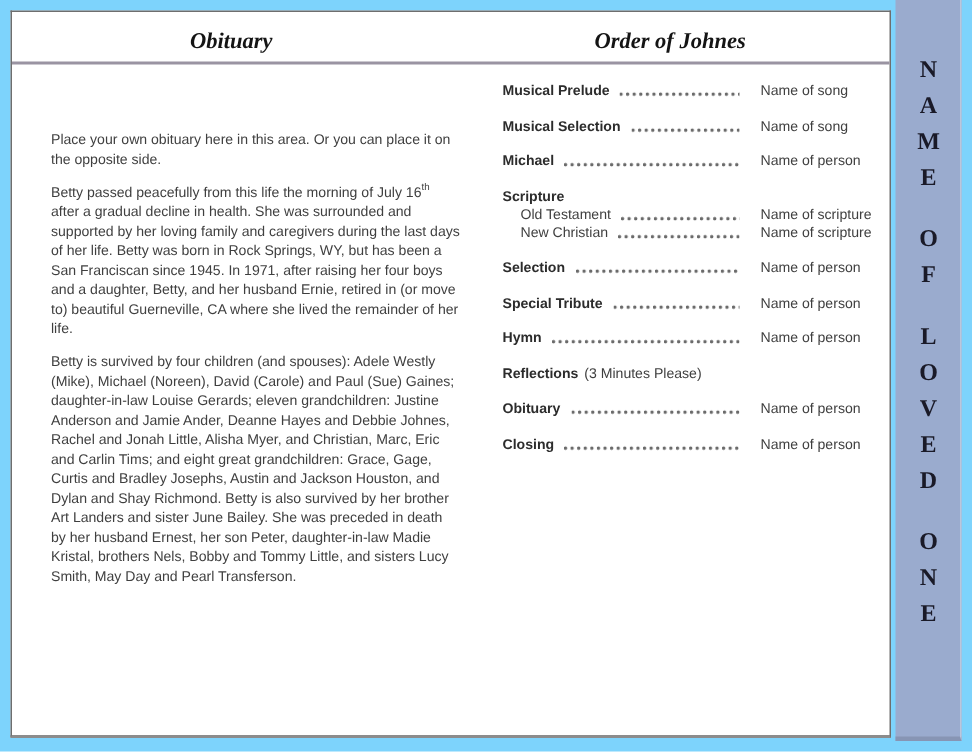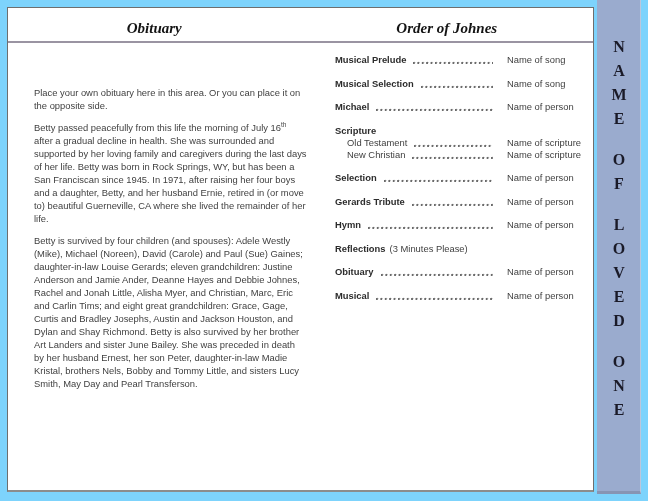--- a/index.html
+++ b/index.html
@@ -124,21 +124,21 @@
           <span class="val">Name of scripture</span>
         </div>
 
         <div class="row">
           <span class="lbl">Selection</span>
           <span class="dots"></span>
           <span class="val">Name of person</span>
         </div>
 
         <div class="row">
-          <span class="lbl">Gerards Tribute</span>
+          <span class="lbl">Special Tribute</span>
           <span class="dots"></span>
           <span class="val">Name of person</span>
         </div>
 
         <div class="row">
           <span class="lbl">Hymn</span>
           <span class="dots"></span>
           <span class="val">Name of person</span>
         </div>
 
@@ -147,21 +147,21 @@
           <span class="suffix">(3 Minutes Please)</span>
         </div>
 
         <div class="row">
           <span class="lbl">Obituary</span>
           <span class="dots"></span>
           <span class="val">Name of person</span>
         </div>
 
         <div class="row">
-          <span class="lbl">Musical</span>
+          <span class="lbl">Closing</span>
           <span class="dots"></span>
           <span class="val">Name of person</span>
         </div>
 
       </div>
     </div>
   </div>
 
   <div class="sidebar">
     <span class="word">NAME</span>

